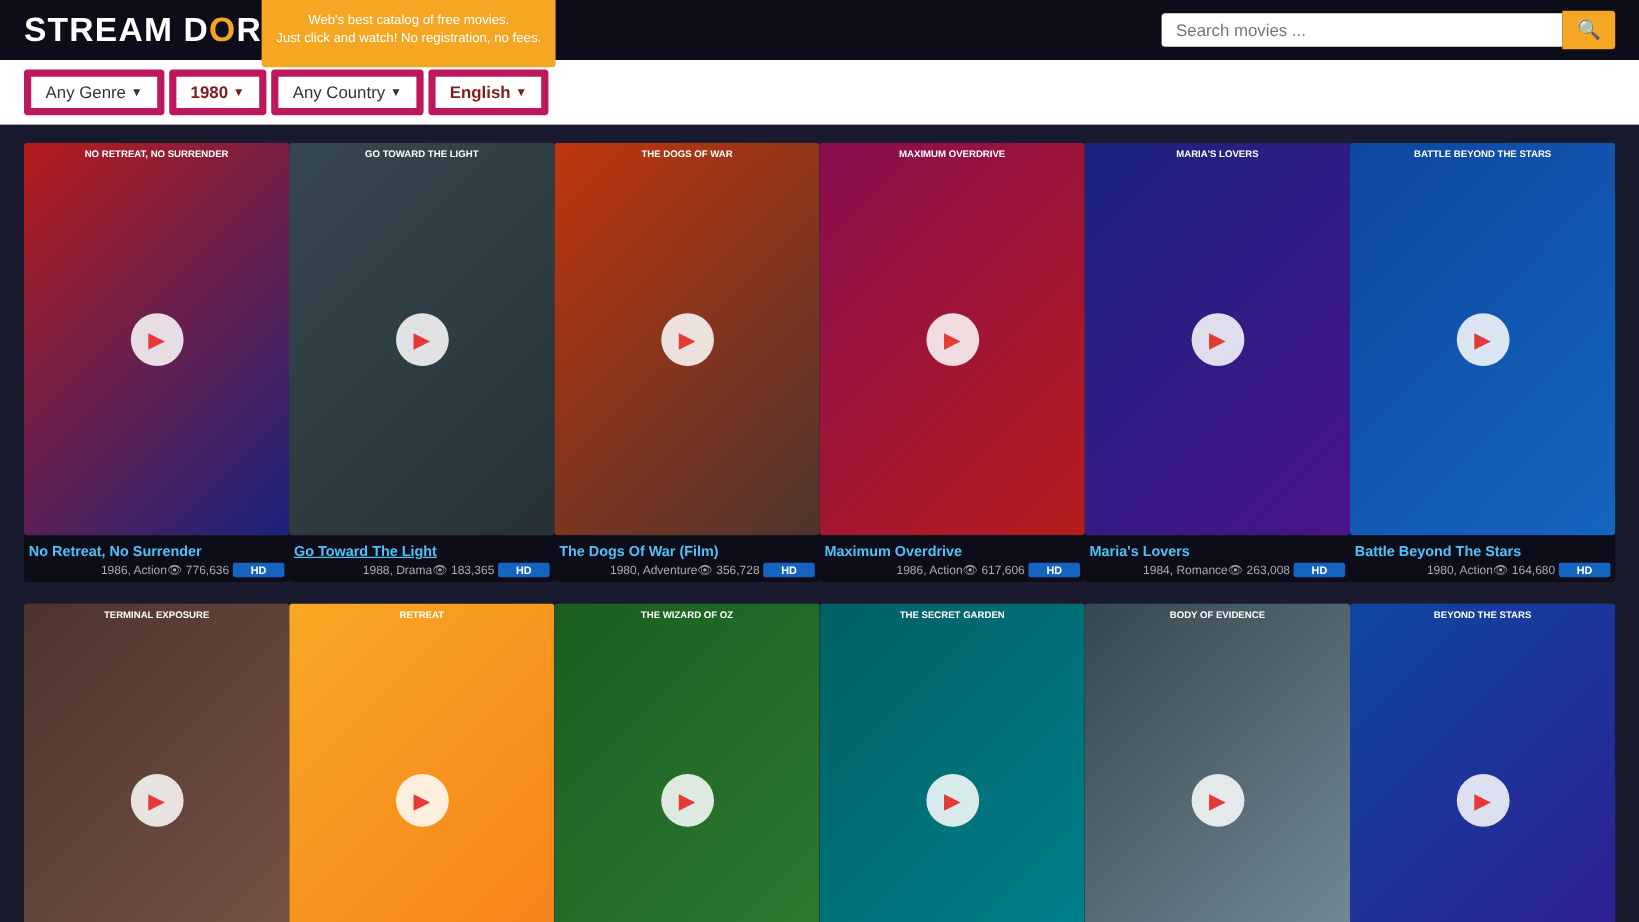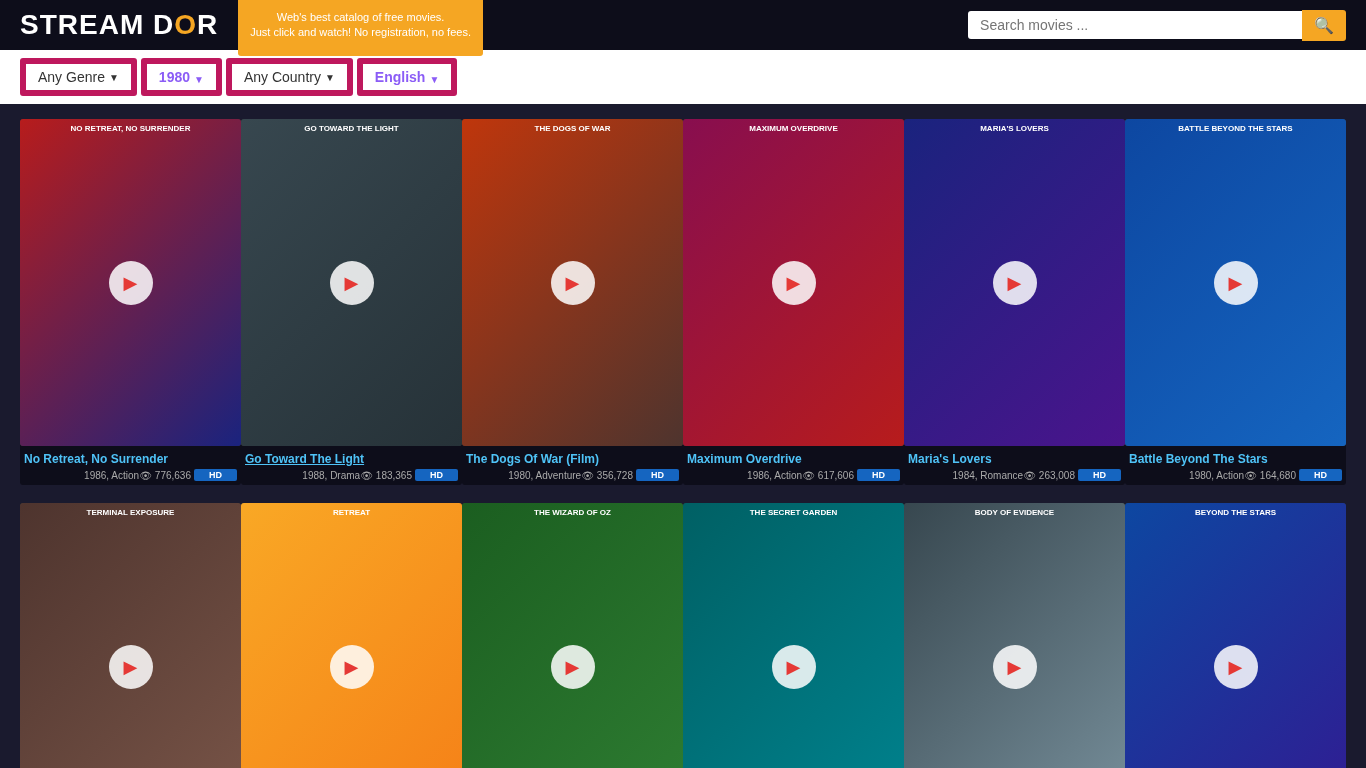--- a/index.html
+++ b/index.html
@@ -4,21 +4,20 @@
   <style>
     * { margin: 0; padding: 0; box-sizing: border-box; }
     body { font-family: Arial, sans-serif; background: #1a1a2e; color: #fff; min-height: 768px; }
 
     
     .header {
       background: #0d0d1a;
       display: flex;
       align-items: center;
       padding: 8px 20px;
-      gap: 20px;
       height: 50px;
     }
     .logo {
       font-size: 28px;
       font-weight: bold;
       color: #fff;
       letter-spacing: 1px;
       white-space: nowrap;
     }
     .logo span { color: #f5a623; }
@@ -70,21 +69,21 @@
       border: 6px solid #be185d;
       padding: 5px 12px;
       border-radius: 3px;
       cursor: pointer;
       font-size: 14px;
       color: #333;
       display: flex;
       align-items: center;
       gap: 4px;
     }
-    .filter-btn.active { font-weight: bold; color: #8b5cf6; align-items: flex-end; }
+    .filter-btn.active { font-weight: bold; color: #7f1d1d; }
     .filter-btn .arrow { font-size: 10px; }
 
     
     .movies-section {
       padding: 15px 20px;
       background: #1a1a2e;
     }
     .movies-grid {
       display: grid;
       grid-template-columns: repeat(6, 1fr);

